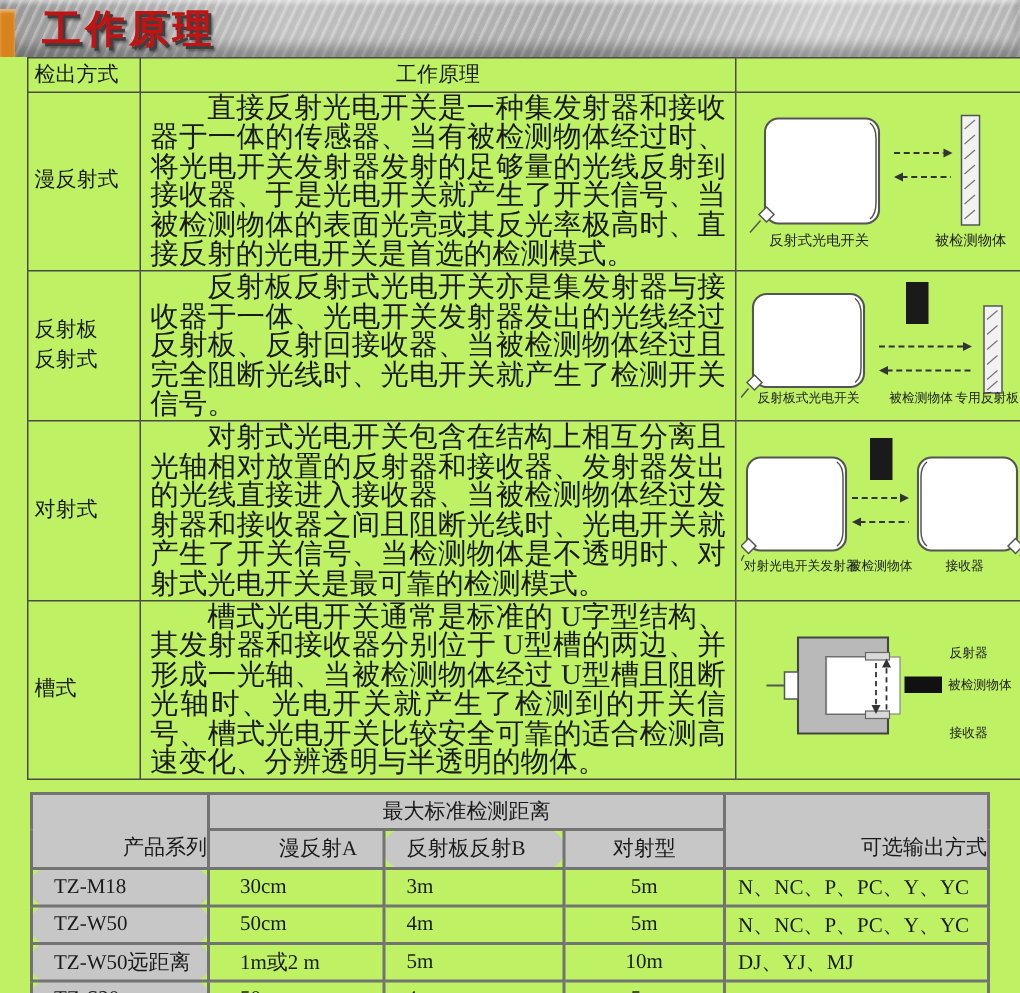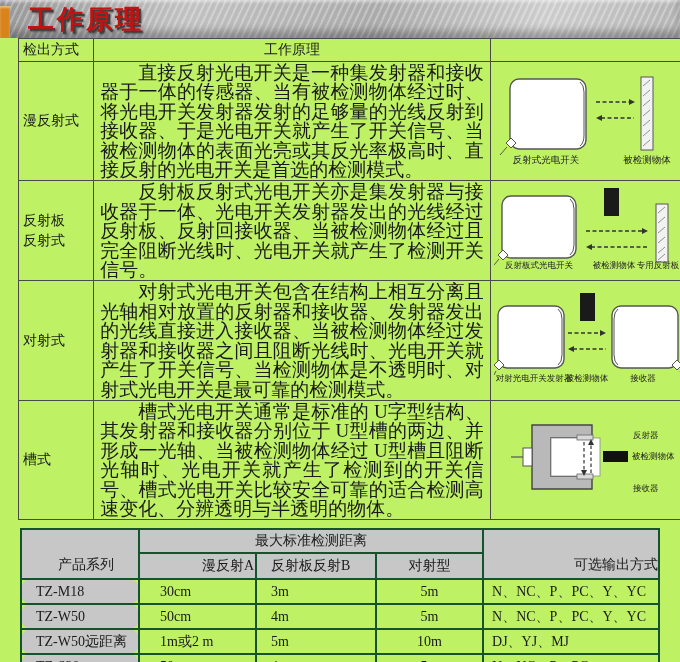--- a/index.html
+++ b/index.html
@@ -30,28 +30,28 @@
   td.phead-method{height:20px;font-size:14px;padding-left:4px;}
   td.phead-principle{height:20px;font-size:14px;text-align:center;}
   td.method{font-size:14px;padding-left:4px;white-space:pre-line;line-height:20px;}
   td.desc{font-size:19px;line-height:19.4px;padding:1px 6px 1px 6px;
           text-align:justify;text-indent:2em;vertical-align:top;}
   td.diag{text-align:center;vertical-align:middle;padding:0;}
   svg text{font-family:"Liberation Serif", serif;fill:#222;}
 
   
   table.stable{border-collapse:collapse;margin:8px 0 0 20px;width:638px;table-layout:fixed;}
-  table.stable th, table.stable td{border:2px solid #14532d;font-weight:normal;font-size:14px;}
+  table.stable th, table.stable td{border:2px solid #737373;font-weight:normal;font-size:14px;}
   .s-col1{width:118px;}.s-col2{width:117px;}.s-col3{width:120px;}.s-col4{width:107px;}.s-col5{width:176px;}
   .gray{background:#c7c7c7;}
-  th.series-h{vertical-align:bottom;text-align:center;padding:0 0 4px 12px;}
+  th.series-h{vertical-align:bottom;text-align:right;padding:0 0 4px 12px;}
   th.dist-h{height:20px;text-align:center;}
   th.out-h{vertical-align:bottom;text-align:right;padding:0 0 4px 10px;}
-  th.sub-diffuse{height:22px;text-align:right;padding-left:30px;}
-  th.sub-reflector{height:22px;text-align:left;padding-left:14px;}
+  th.sub-diffuse{height:22px;text-align:center;padding-left:30px;}
+  th.sub-reflector{height:22px;text-align:left;padding-left:14px;border-radius:12px;}
   th.sub-through{height:22px;text-align:center;}
   td.v-series{height:21px;text-align:left;padding-left:14px;border-radius:10px;}
   td.v-diffuse{text-align:left;padding-left:20px;margin-top:23px;}
   td.v-reflector{text-align:left;padding-left:14px;}
   td.v-through{text-align:center;}
   td.v-outputs{text-align:left;padding-left:8px;}
 </style>
 </head>
 <body>
 

